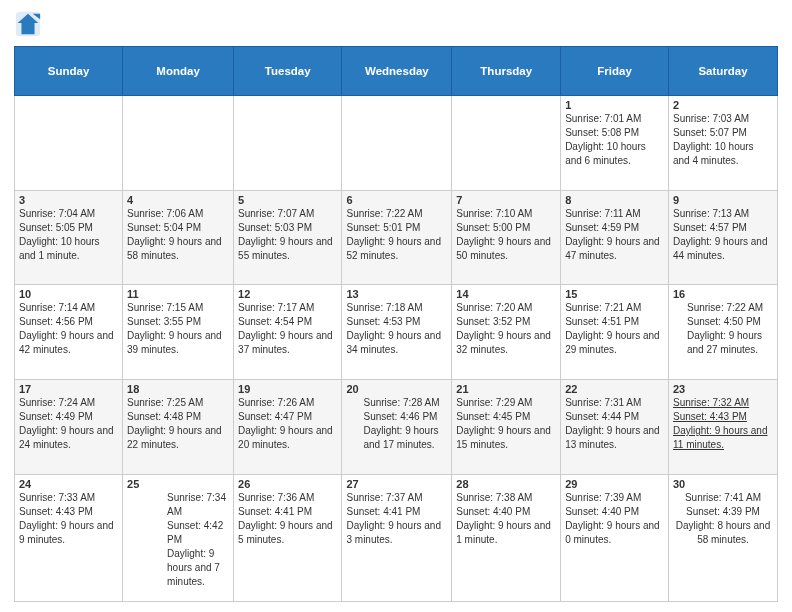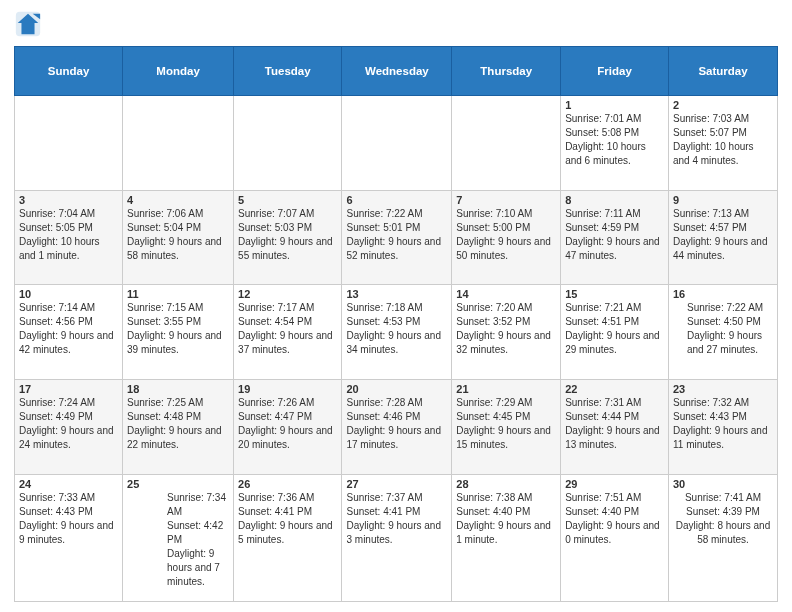--- a/index.html
+++ b/index.html
@@ -258,39 +258,39 @@
 Daylight: 9 hours and 22 minutes.</div>
           </td>
           <td>
             <span class="day-number">19</span>
             <div class="day-info" style="white-space: pre-line;">Sunrise: 7:26 AM
 Sunset: 4:47 PM
 Daylight: 9 hours and 20 minutes.</div>
           </td>
           <td>
             <span class="day-number">20</span>
-            <div class="day-info" style="white-space: pre-line;">Sunrise: 7:28 AM
+            <div class="day-info" style="white-space: pre-line; margin-left: 17px;">Sunrise: 7:28 AM
 Sunset: 4:46 PM
 Daylight: 9 hours and 17 minutes.</div>
           </td>
           <td>
             <span class="day-number">21</span>
             <div class="day-info" style="white-space: pre-line;">Sunrise: 7:29 AM
 Sunset: 4:45 PM
 Daylight: 9 hours and 15 minutes.</div>
           </td>
           <td>
             <span class="day-number">22</span>
             <div class="day-info" style="white-space: pre-line;">Sunrise: 7:31 AM
 Sunset: 4:44 PM
 Daylight: 9 hours and 13 minutes.</div>
           </td>
           <td>
             <span class="day-number">23</span>
-            <div class="day-info" style="white-space: pre-line;">Sunrise: 7:32 AM
+            <div class="day-info" style="white-space: pre-line; text-decoration: underline;">Sunrise: 7:32 AM
 Sunset: 4:43 PM
 Daylight: 9 hours and 11 minutes.</div>
           </td>
         </tr>
         <tr>
           <td>
             <span class="day-number">24</span>
             <div class="day-info" style="white-space: pre-line;">Sunrise: 7:33 AM
 Sunset: 4:43 PM
 Daylight: 9 hours and 9 minutes.</div>
@@ -314,21 +314,21 @@
 Daylight: 9 hours and 3 minutes.</div>
           </td>
           <td>
             <span class="day-number">28</span>
             <div class="day-info" style="white-space: pre-line;">Sunrise: 7:38 AM
 Sunset: 4:40 PM
 Daylight: 9 hours and 1 minute.</div>
           </td>
           <td>
             <span class="day-number">29</span>
-            <div class="day-info" style="white-space: pre-line;">Sunrise: 7:51 AM
+            <div class="day-info" style="white-space: pre-line;">Sunrise: 7:39 AM
 Sunset: 4:40 PM
 Daylight: 9 hours and 0 minutes.</div>
           </td>
           <td>
             <span class="day-number">30</span>
             <div class="day-info" style="white-space: pre-line; text-align: center;">Sunrise: 7:41 AM
 Sunset: 4:39 PM
 Daylight: 8 hours and 58 minutes.</div>
           </td>
         </tr>

